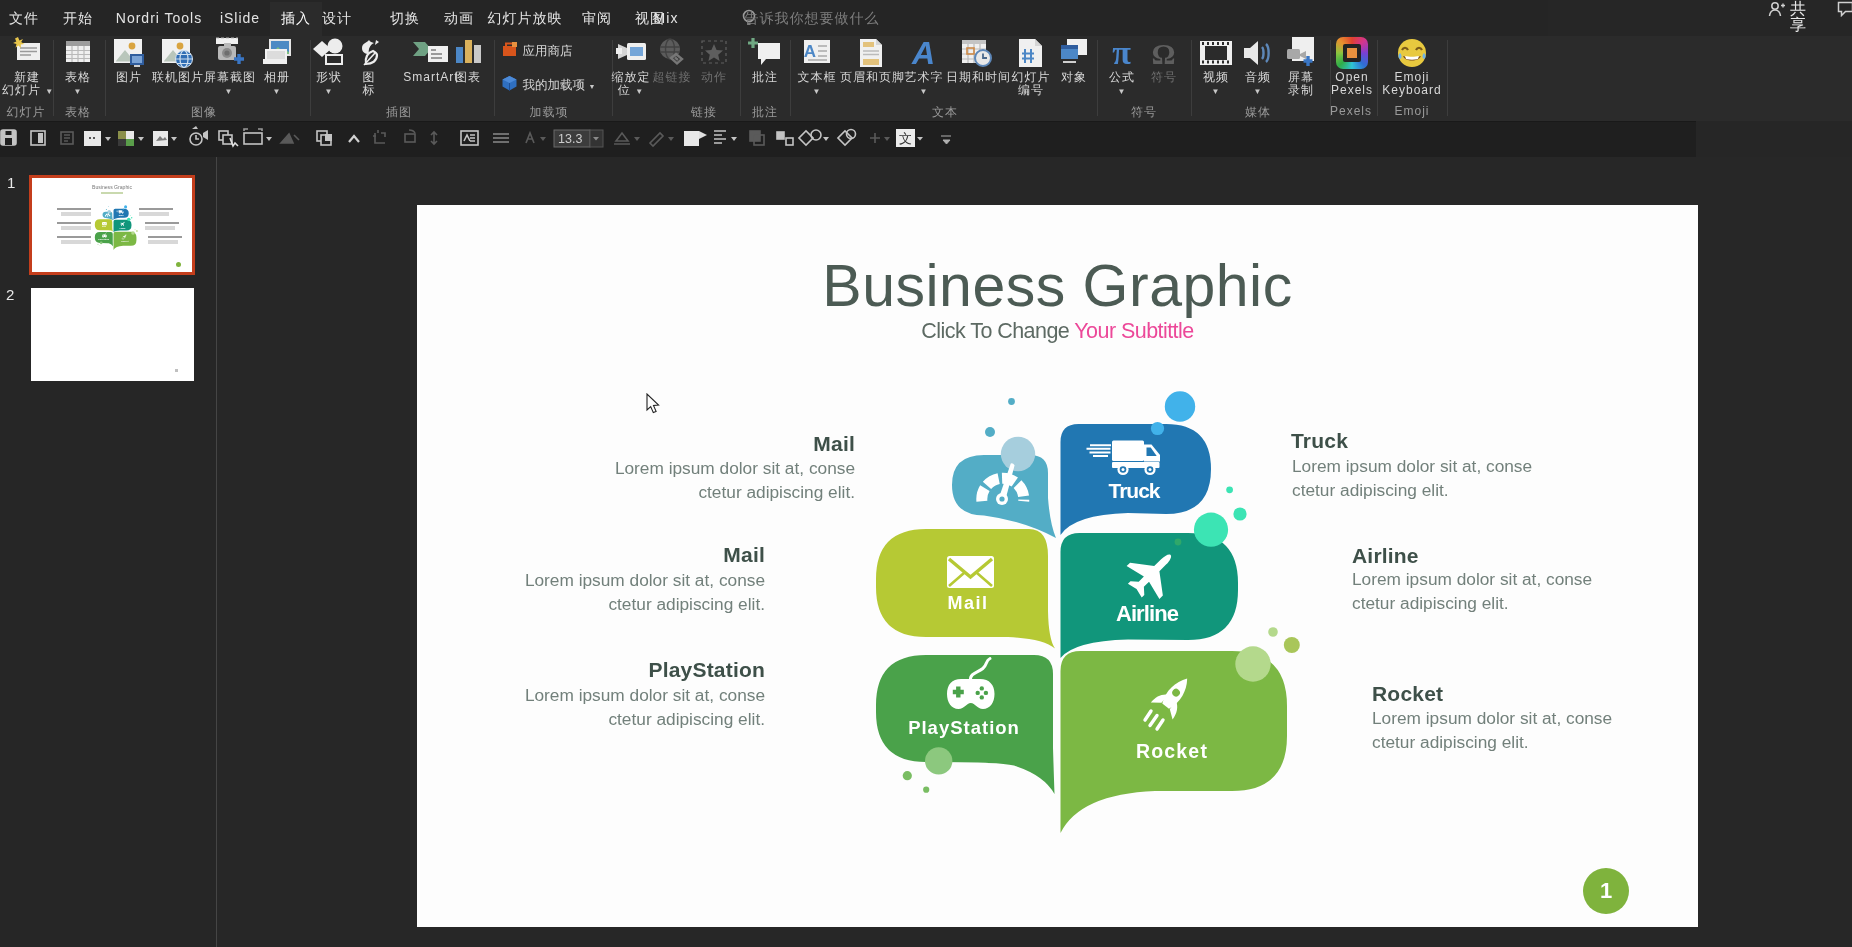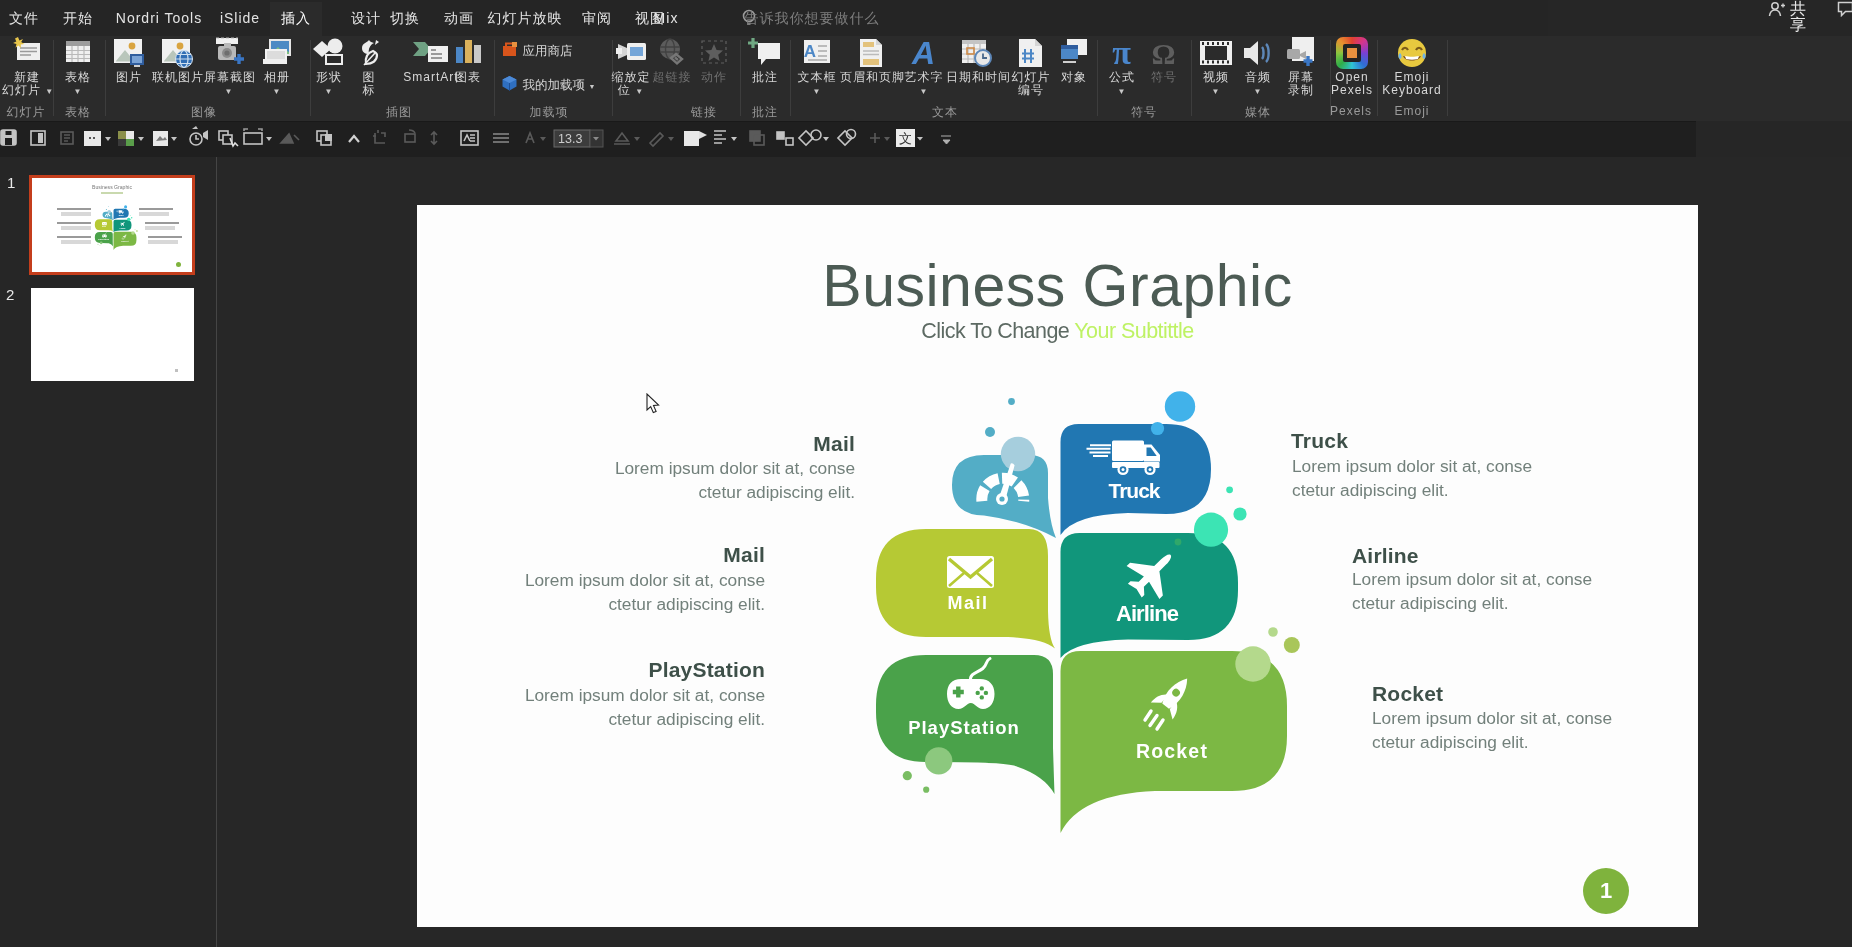--- a/index.html
+++ b/index.html
@@ -40,21 +40,21 @@
 </head>
 <body>
 <div id="app">
 <div id="tabbar">
 <div id="activetab"></div>
 <div class="tab" style="left:24px">文件</div>
 <div class="tab" style="left:78px">开始</div>
 <div class="tab" style="left:159px">Nordri Tools</div>
 <div class="tab" style="left:240px">iSlide</div>
 <div class="tab" style="left:296px;color:#fff">插入</div>
-<div class="tab" style="left:366px">设计</div>
+<div class="tab" style="left:337px">设计</div>
 <div class="tab" style="left:405px">切换</div>
 <div class="tab" style="left:459px">动画</div>
 <div class="tab" style="left:525px">幻灯片放映</div>
 <div class="tab" style="left:597px">审阅</div>
 <div class="tab" style="left:650px">视图</div>
 <div class="tab" style="left:666px">Mix</div>
 <svg class="abs" style="left:740px;top:8px" width="18" height="20" viewBox="0 0 18 20">
         <circle cx="9" cy="8" r="5.5" fill="none" stroke="#9a9a9a" stroke-width="1.6"></circle>
         <path d="M7,13.5h4M7.5,16h3" stroke="#9a9a9a" stroke-width="1.5" fill="none"></path>
       </svg>
@@ -386,21 +386,21 @@
   <div style="position:absolute;left:116px;top:58px;width:34px;height:2px;background:#9a9a9a"></div>
   <div style="position:absolute;left:116px;top:62px;width:30px;height:4px;background:#d8d8d8"></div>
   <div style="position:absolute;left:144px;top:84px;width:5px;height:5px;border-radius:3px;background:#7fb33d"></div>
 </div>
 <div class="thumbnum" style="left:6px;top:286px">2</div>
 <div id="thumb2">
       <div style="position:absolute;right:16px;bottom:9px;width:3px;height:3px;background:#c0c0c0"></div>
     </div>
 <div id="slide"></div>
 <div id="stitle">Business Graphic</div>
-<div id="ssub">Click To Change <span style="color:#bef264">Your Subtittle</span></div>
+<div id="ssub">Click To Change <span style="color:#ec4899">Your Subtittle</span></div>
 
 <div class="bt tr" style="right:997px;top:432px">Mail</div>
 <div class="bb tr" style="right:997px;top:456px">Lorem ipsum dolor sit at, conse<br>ctetur adipiscing elit.</div>
 <div class="bt tr" style="right:1087px;top:543px">Mail</div>
 <div class="bb tr" style="right:1087px;top:568px">Lorem ipsum dolor sit at, conse<br>ctetur adipiscing elit.</div>
 <div class="bt tr" style="right:1087px;top:658px">PlayStation</div>
 <div class="bb tr" style="right:1087px;top:683px">Lorem ipsum dolor sit at, conse<br>ctetur adipiscing elit.</div>
 <div class="bt" style="left:1291px;top:429px">Truck</div>
 <div class="bb" style="left:1292px;top:454px">Lorem ipsum dolor sit at, conse<br>ctetur adipiscing elit.</div>
 <div class="bt" style="left:1352px;top:544px">Airline</div>

